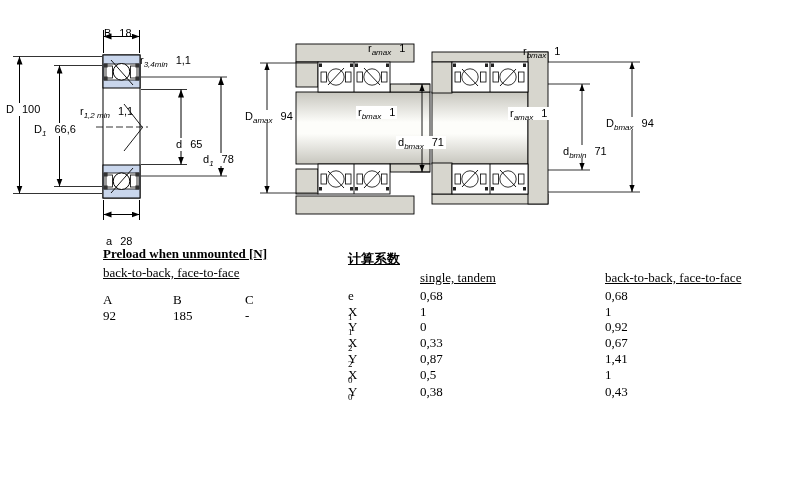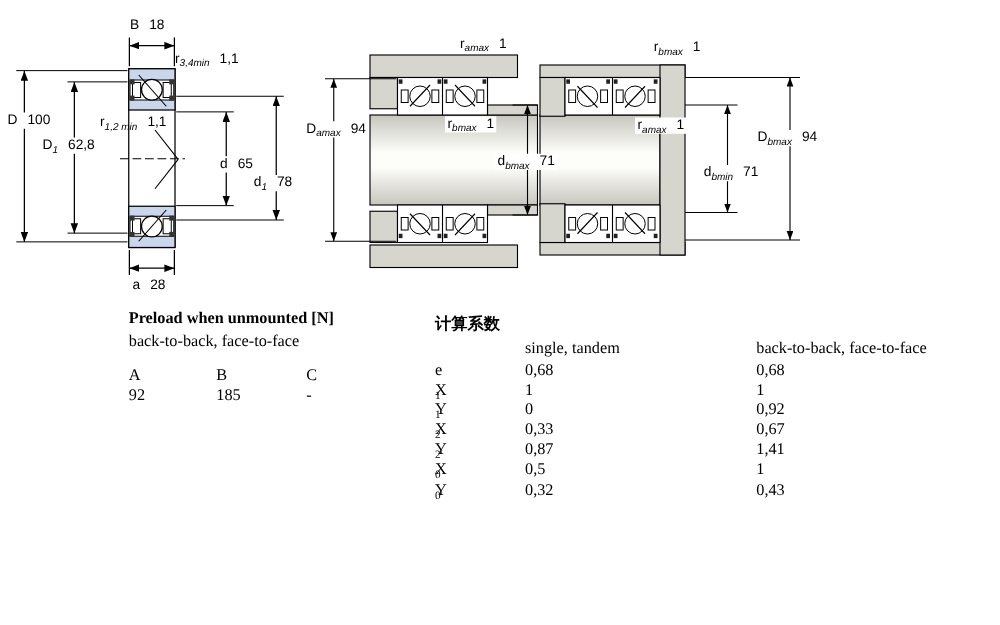--- a/index.html
+++ b/index.html
@@ -1,26 +1,26 @@
 <!DOCTYPE html>
 <html><head>
 <meta charset="utf-8">
 <style>
   html,body{margin:0;padding:0;background:#fff;}
   .canvas{position:relative;width:800px;height:500px;background:#fff;overflow:hidden;
           font-family:"Liberation Sans",sans-serif;color:#000;}
   .canvas svg{position:absolute;left:0;top:0;}
   
-  .dlabel{position:absolute;font:11px "Liberation Sans",sans-serif;white-space:nowrap;line-height:13px;}
+  .dlabel{position:absolute;font:11px "Liberation Sans",sans-serif;white-space:nowrap;line-height:13px;margin-top:13px;}
   .dlabel sub{font-size:8px;line-height:0;font-style:italic;}
   .dlabel .val{margin-left:8px;}
   .wbg{background:#fff;padding:0 2px;}
   
   .ser{position:absolute;font-family:"Liberation Serif","DejaVu Serif",serif;font-size:13px;
-       white-space:nowrap;line-height:15px;}
+       white-space:nowrap;line-height:15px;text-decoration:underline;}
   .b{font-weight:bold;}
   .ser sub{font-size:9px;line-height:0;}
   .frow span{position:absolute;}
   .f-label{left:0;}
   .f-v1{left:72px;}
   .f-v2{left:257px;}
   .p-a{left:0;}
   .p-b{left:70px;}
   .p-c{left:142px;}
 </style>
@@ -220,21 +220,21 @@
   <div class="dlabel" style="left:104px;top:14px">
     <span>B</span><span class="val">18</span>
   </div>
   <div class="dlabel" style="left:140px;top:41px">
     <span>r</span><sub>3,4min</sub><span class="val">1,1</span>
   </div>
   <div class="dlabel wbg" style="left:4px;top:90px">
     <span>D</span><span class="val">100</span>
   </div>
   <div class="dlabel wbg" style="left:32px;top:110px">
-    <span>D</span><sub>1</sub><span class="val">62,8</span>
+    <span>D</span><sub>1</sub><span class="val">66,6</span>
   </div>
   <div class="dlabel" style="left:80px;top:92px">
     <span>r</span><sub>1,2 min</sub><span class="val">1,1</span>
   </div>
   <div class="dlabel wbg" style="left:174px;top:125px">
     <span>d</span><span class="val">65</span>
   </div>
   <div class="dlabel wbg" style="left:201px;top:140px">
     <span>d</span><sub>1</sub><span class="val">78</span>
   </div>
@@ -310,17 +310,17 @@
     <span class="f-v1">0,87</span>
     <span class="f-v2">1,41</span>
   </div>
   <div class="ser frow" style="left:348px;top:367px;width:400px">
     <span class="f-label"><span>X</span><sub>0</sub></span>
     <span class="f-v1">0,5</span>
     <span class="f-v2">1</span>
   </div>
   <div class="ser frow" style="left:348px;top:384px;width:400px">
     <span class="f-label"><span>Y</span><sub>0</sub></span>
-    <span class="f-v1">0,32</span>
+    <span class="f-v1">0,38</span>
     <span class="f-v2">0,43</span>
   </div>
 
 </div>
 
 </body></html>

